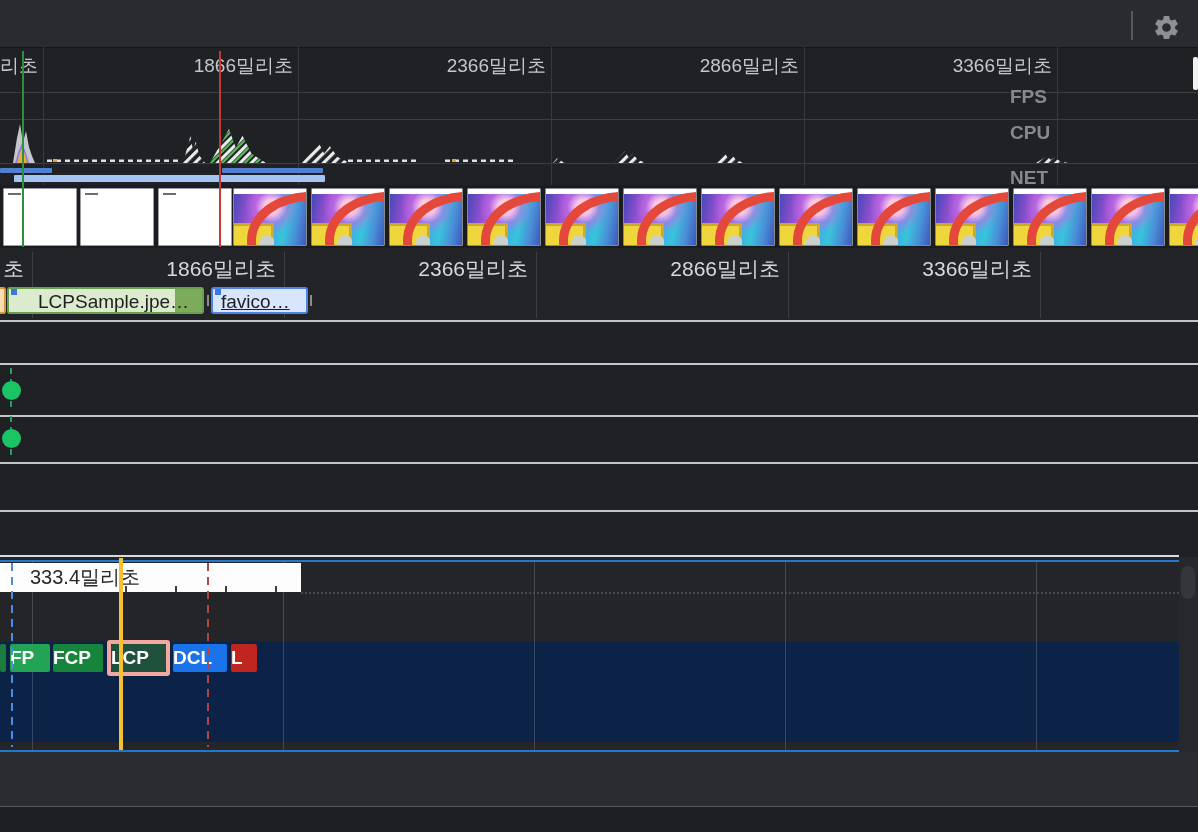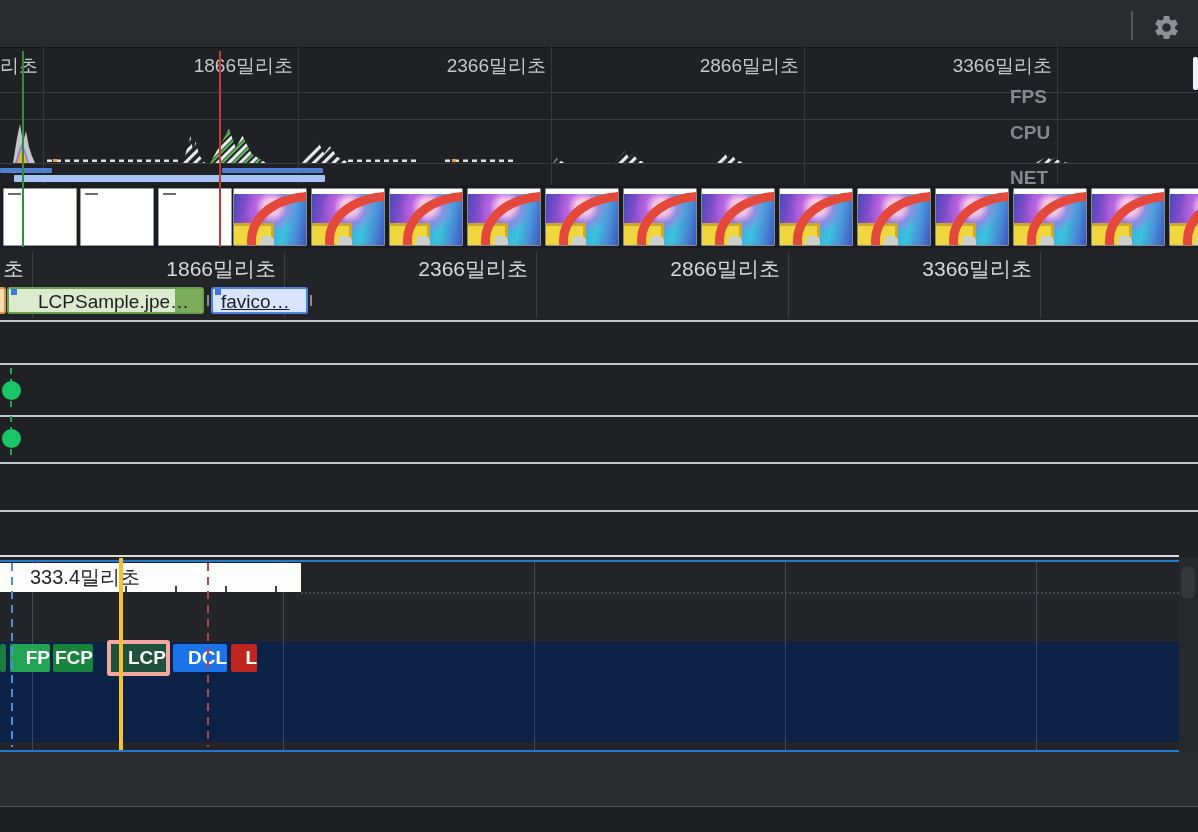--- a/index.html
+++ b/index.html
@@ -44,21 +44,21 @@
   .shift-dot{position:absolute;width:19px;height:19px;border-radius:50%;background:#19c564;}
   
   .flame-bg{position:absolute;left:0;top:557px;width:1179px;height:195px;background:#242528;}
   .blue-line{position:absolute;height:2px;background:#2478cc;}
   .navy-band{position:absolute;left:0;width:1179px;}
   .fgrid{position:absolute;top:562px;width:1px;height:188px;background:rgba(170,180,195,.25);}
   .white-ruler{position:absolute;left:0;top:563px;width:301px;height:29px;background:#fdfdfd;}
   .white-ruler .wr-label{position:absolute;left:30px;top:0;line-height:29px;font-size:20px;color:#26282a;}
   .wr-tick{position:absolute;bottom:0;width:2px;height:6px;background:#3c3e40;}
   .dotted-line{position:absolute;left:301px;top:592px;width:878px;border-top:2px dotted #45484c;}
-  .badge{position:absolute;top:644px;height:28px;line-height:28px;text-align:right;color:#fff;
+  .badge{position:absolute;top:644px;height:28px;line-height:28px;text-align:left;color:#fff;
      font-size:19px;font-weight:600;border-radius:2px;}
   .sel-ring{position:absolute;box-sizing:border-box;border:4px solid #f2a89e;border-radius:3px;background:transparent;}
   .vdash{position:absolute;top:563px;width:2px;height:184px;}
   .playhead{position:absolute;left:119px;top:558px;width:4px;height:194px;background:#f6c02e;}
   .gutter{position:absolute;left:1179px;top:557px;width:19px;height:195px;background:#27282b;}
   .sb-thumb{position:absolute;left:1181px;top:566px;width:14px;height:33px;border-radius:7px;background:#35363a;}
   
   .ov-marker{position:absolute;top:51px;width:2px;height:196px;z-index:40;}
   
   .bottom-split{position:absolute;left:0;top:752px;width:1198px;height:54px;background:#2a2c2f;}
@@ -304,21 +304,21 @@
       <div class="dotted-line"></div>
       <div class="white-ruler">
         <div class="wr-label">333.4밀리초</div>
         <div class="wr-tick" style="left: 125px;"></div>
         <div class="wr-tick" style="left: 175px;"></div>
         <div class="wr-tick" style="left: 225px;"></div>
         <div class="wr-tick" style="left: 275px;"></div>
       </div>
       <div class="badge" style="left: 0px; width: 6px; background: rgb(27, 125, 60);"></div>
       <div class="badge" style="left: 10px; width: 40px; background: rgb(35, 164, 85);">FP</div>
-      <div class="badge" style="left: 53px; width: 40px; background: rgb(23, 132, 60);">FCP</div>
+      <div class="badge" style="left: 53px; width: 50px; background: rgb(23, 132, 60);">FCP</div>
       <div class="badge" style="left: 111px; width: 55px; background: rgb(32, 81, 60);">LCP</div>
       <div class="sel-ring" style="left: 107px; top: 640px; width: 63px; height: 36px;"></div>
       <div class="badge" style="left: 173px; width: 54px; background: rgb(26, 115, 232);">DCL</div>
       <div class="badge" style="left: 231px; width: 26px; background: rgb(192, 38, 31);">L</div>
       <div class="vdash" style="left: 11px; background: repeating-linear-gradient(rgb(74, 140, 232) 0px, rgb(74, 140, 232) 8px, transparent 8px, transparent 14px);"></div>
       <div class="vdash" style="left: 207px; background: repeating-linear-gradient(rgb(176, 69, 67) 0px, rgb(176, 69, 67) 8px, transparent 8px, transparent 14px);"></div>
       <div class="playhead" style="left: 119px;"></div>
       <div class="blue-line" style="left: 0px; top: 750px; width: 1179px;"></div>
       <div class="blue-line" style="left: 1179px; top: 750px; width: 19px; background: rgb(90, 93, 97);"></div>
       <div class="gutter"></div>

